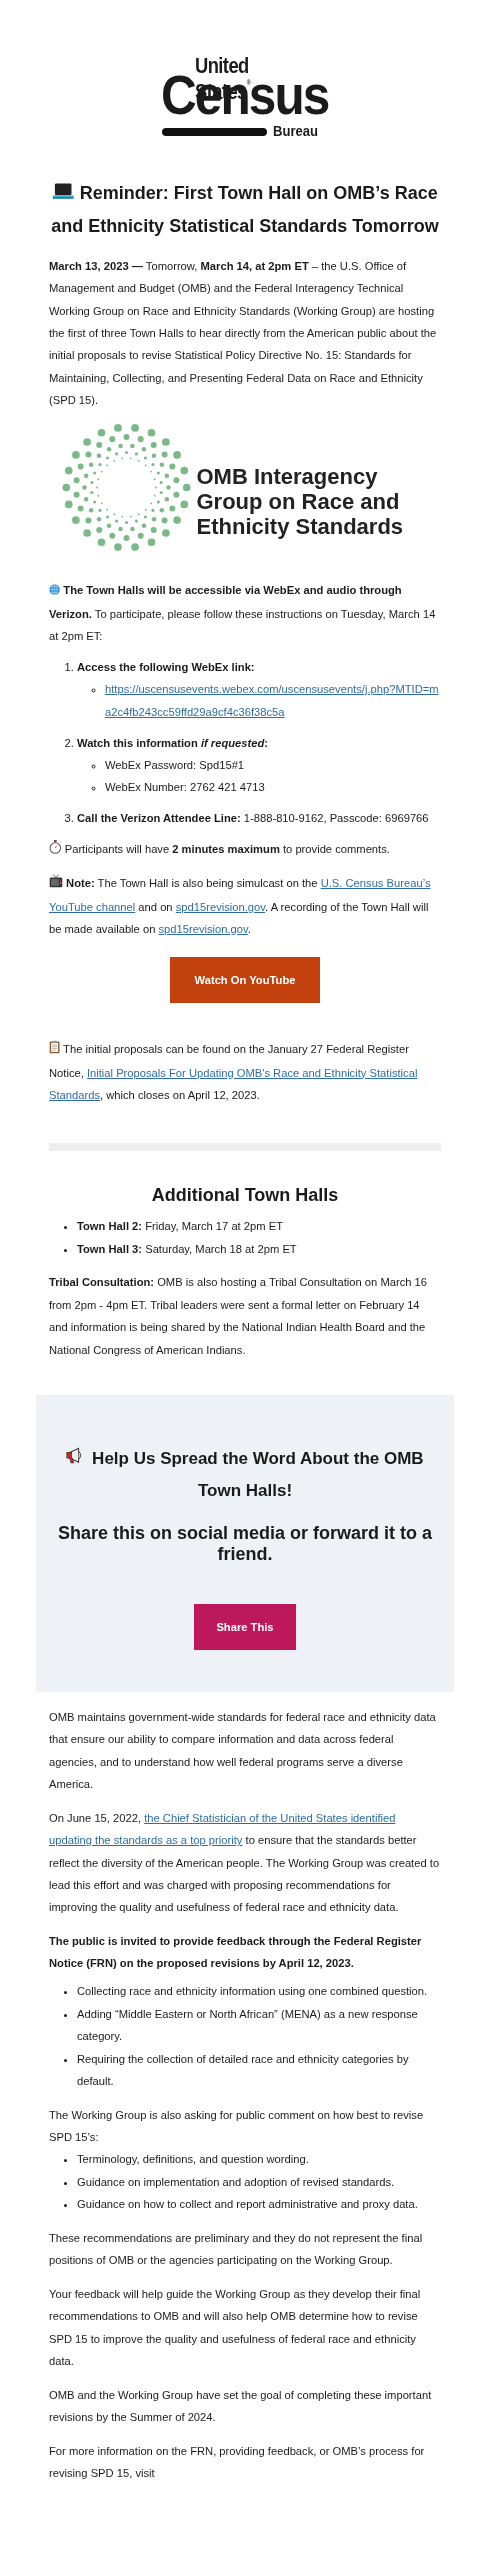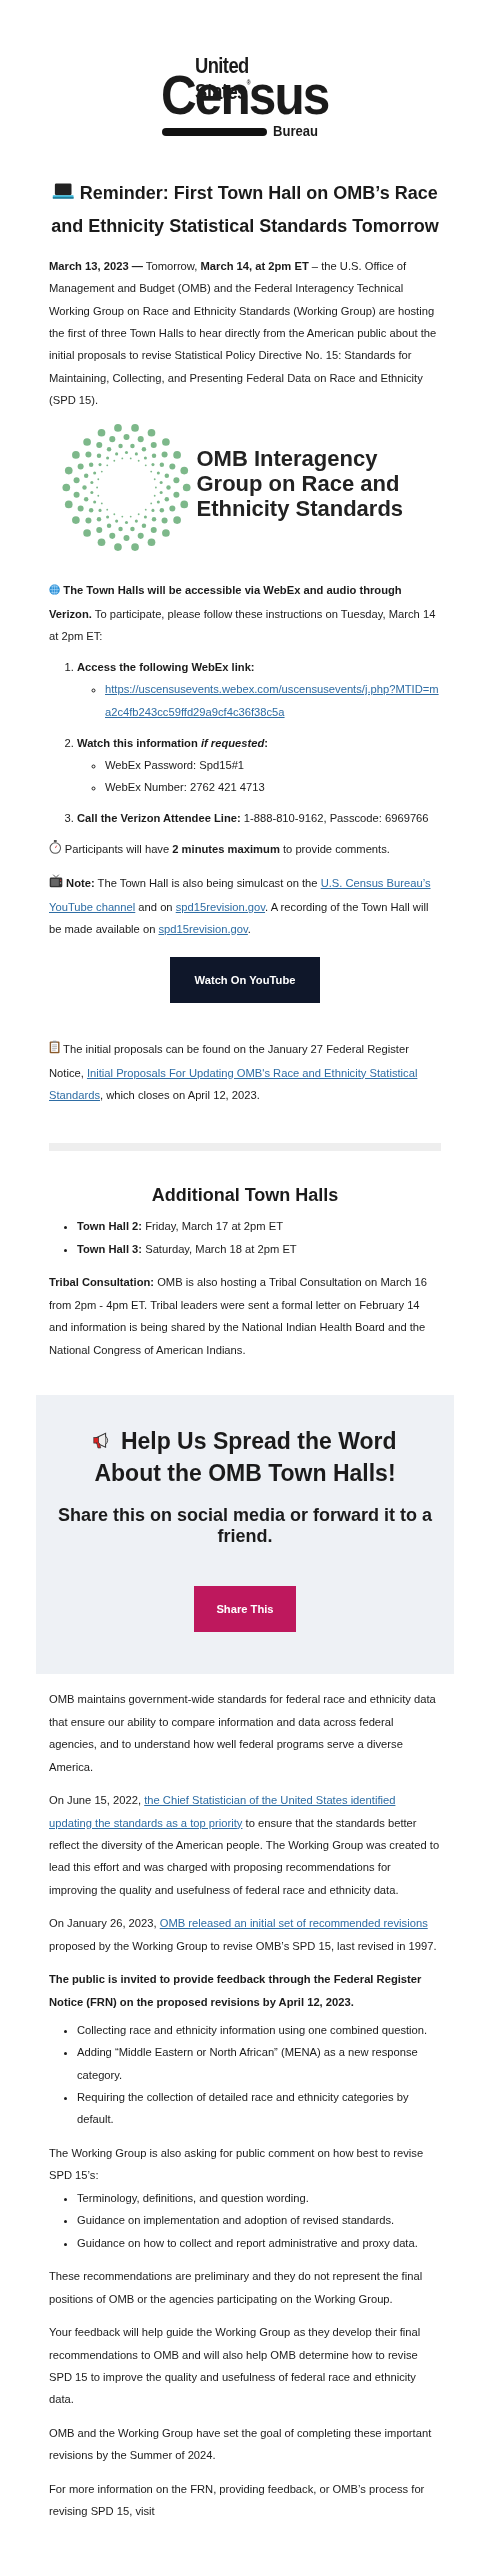--- a/index.html
+++ b/index.html
@@ -11,31 +11,31 @@
   .logo .us { position:absolute; left:34px; top:53px; font-size:22.4px; font-weight:bold; font-family:"Liberation Sans Narrow","Liberation Sans",sans-serif; letter-spacing:-0.7px; transform:scaleX(0.82); transform-origin:left; }
   .logo .reg { font-size:6.3px; vertical-align:top; }
   .logo .census { position:absolute; left:0; top:67px; font-size:55px; font-weight:bold; letter-spacing:-2.1px; line-height:56px; transform:scaleX(0.9); transform-origin:left; }
   .logo .bar { position:absolute; left:1.4px; top:128px; width:105px; height:8.4px; background:#111; border-radius:4.2px; }
   .logo .bureau { position:absolute; left:112px; top:122px; font-size:15.4px; font-weight:bold; transform:scaleX(0.85); transform-origin:left; }
   h1.main { text-align:center; font-size:18px; line-height:32px; margin:35px 49px 0; font-weight:bold; }
   .emoji { display:inline-block; vertical-align:middle; }
   .p { margin:11.2px 0 0; }
   .omb-img { width:371px; height:133px; margin:9.8px auto 0; position:relative; }
   .omb-img .ring { position:absolute; left:0; top:0; width:133px; height:133px; }
-  .omb-img .txt { position:absolute; left:137px; top:25px; font-size:22px; line-height:25px; font-weight:bold; color:#222; letter-spacing:0; }
+  .omb-img .txt { position:absolute; left:137px; top:43px; font-size:22px; line-height:25px; font-weight:bold; color:#222; letter-spacing:0; }
   ol.steps { margin:8.4px 0 0; padding-left:28px; }
   ol.steps > li { margin-bottom:8.4px; }
   ul.circle { list-style:circle; padding-left:28px; margin:0; }
-  .btn { display:block; margin:0 auto; background:#0f172a; color:#fff; font-weight:bold; text-align:center; font-size:11.2px; text-decoration:none; }
+  .btn { display:block; margin:0 auto; background:#c2410c; color:#fff; font-weight:bold; text-align:center; font-size:11.2px; text-decoration:none; }
   .btn-yt { width:150px; height:46px; line-height:46px; margin-top:17px; }
   .divider { height:8.4px; background:#eeeeee; width:392px; margin:36px auto 0; }
   h2 { text-align:center; font-size:18px; margin:32px 0 0; line-height:24px; }
   ul.disc { margin:8.4px 0 0; padding-left:28px; }
   .share-box { width:418px; margin:34px auto 0; background:#eef1f5; padding:31px 0 42px; text-align:center; }
-  .share-box h3 { font-size:23px; line-height:31px; margin:0 28px; }
+  .share-box h3 { font-size:17px; line-height:31px; margin:17px 28px; }
   .share-box .sub { font-size:18px; font-weight:bold; margin-top:16px; }
   .btn-share { display:inline-block; background:#be185d; color:#fff; width:102px; height:46px; line-height:46px; font-weight:bold; margin-top:39px; text-decoration:none; }
 </style>
 </head>
 <body>
 
 <div class="wrap">
 
   <div class="logo">
     <span class="us"><span>United States</span><span class="reg">®</span></span>
@@ -264,21 +264,20 @@
           </svg></span>
       <span>Help Us Spread the Word About the OMB Town Halls!</span>
     </h3>
     <div class="sub">Share this on social media or forward it to a friend.</div>
     <a href="#" class="btn-share">Share This</a>
   </div>
 
   <div class="col">
     <p class="p" style="margin-top:14px">OMB maintains government-wide standards for federal race and ethnicity data that ensure our ability to compare information and data across federal agencies, and to understand how well federal programs serve a diverse America.</p>
     <p class="p"><span>On June 15, 2022, </span><a href="#">the Chief Statistician of the United States identified updating the standards as a top priority</a><span> to ensure that the standards better reflect the diversity of the American people. The Working Group was created to lead this effort and was charged with proposing recommendations for improving the quality and usefulness of federal race and ethnicity data.</span></p>
-    <p class="p"><span>On January 26, 2023, </span><a href="#">OMB released an initial set of recommended revisions</a><span> proposed by the Working Group to revise OMB’s SPD 15, last revised in 1997.</span></p>
     <p class="p"><b>The public is invited to provide feedback through the Federal Register Notice (FRN) on the proposed revisions by April 12, 2023.</b></p>
     <ul class="disc" style="margin-top:5.6px">
       <li>Collecting race and ethnicity information using one combined question.</li>
       <li>Adding “Middle Eastern or North African” (MENA) as a new response category.</li>
       <li>Requiring the collection of detailed race and ethnicity categories by default.</li>
     </ul>
     <p class="p">The Working Group is also asking for public comment on how best to revise SPD 15’s:</p>
     <ul class="disc" style="margin-top:0">
       <li>Terminology, definitions, and question wording.</li>
       <li>Guidance on implementation and adoption of revised standards.</li>

